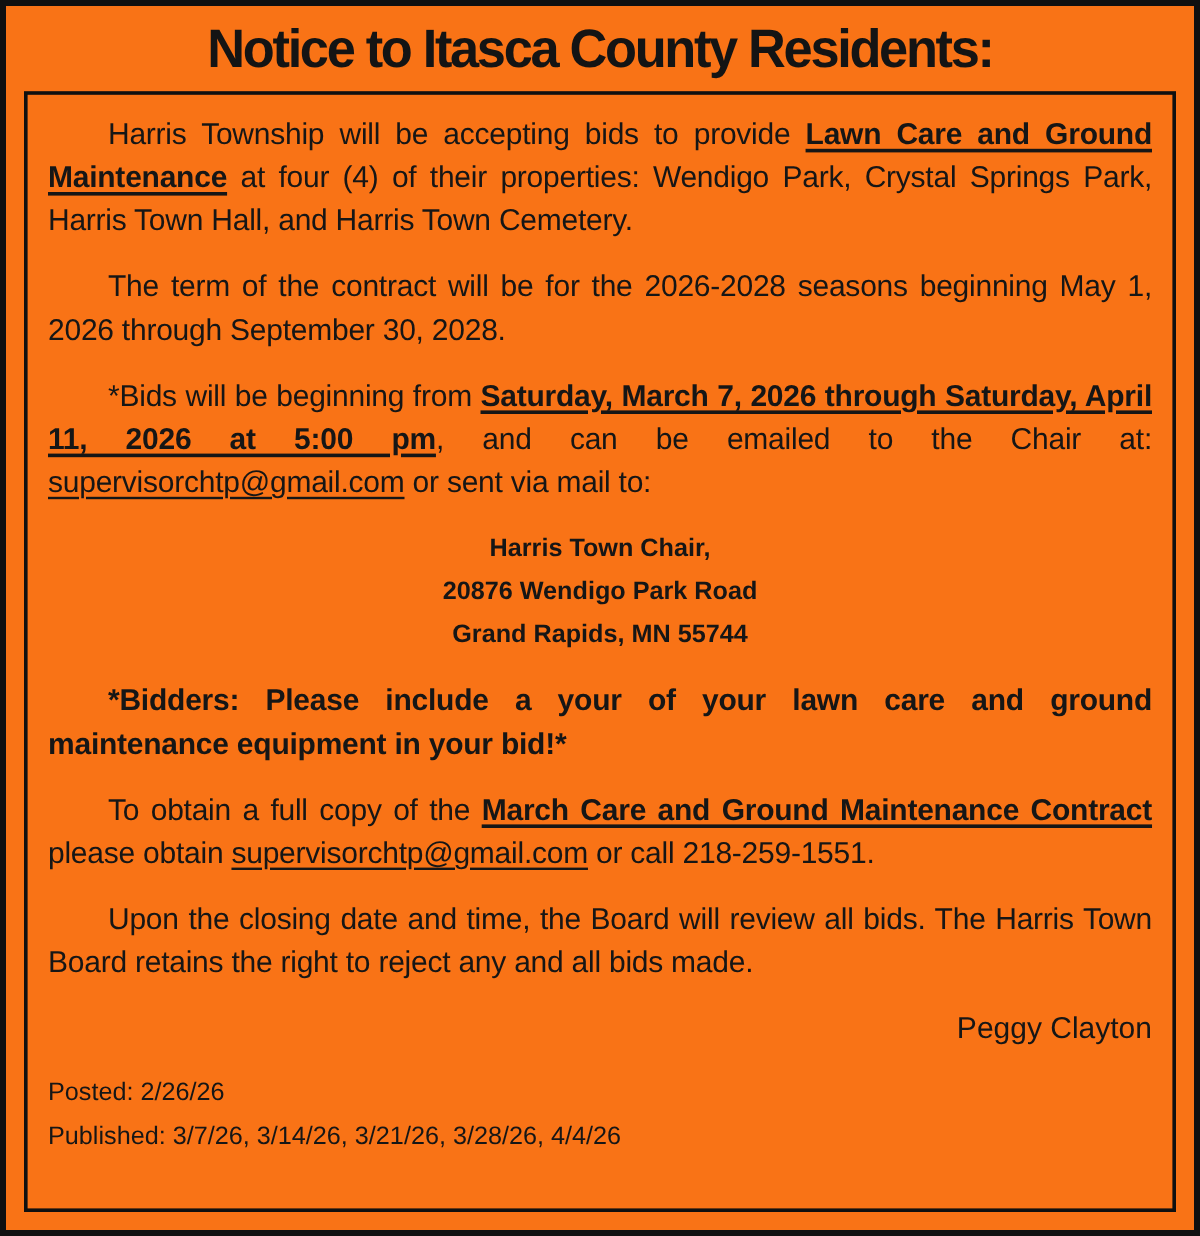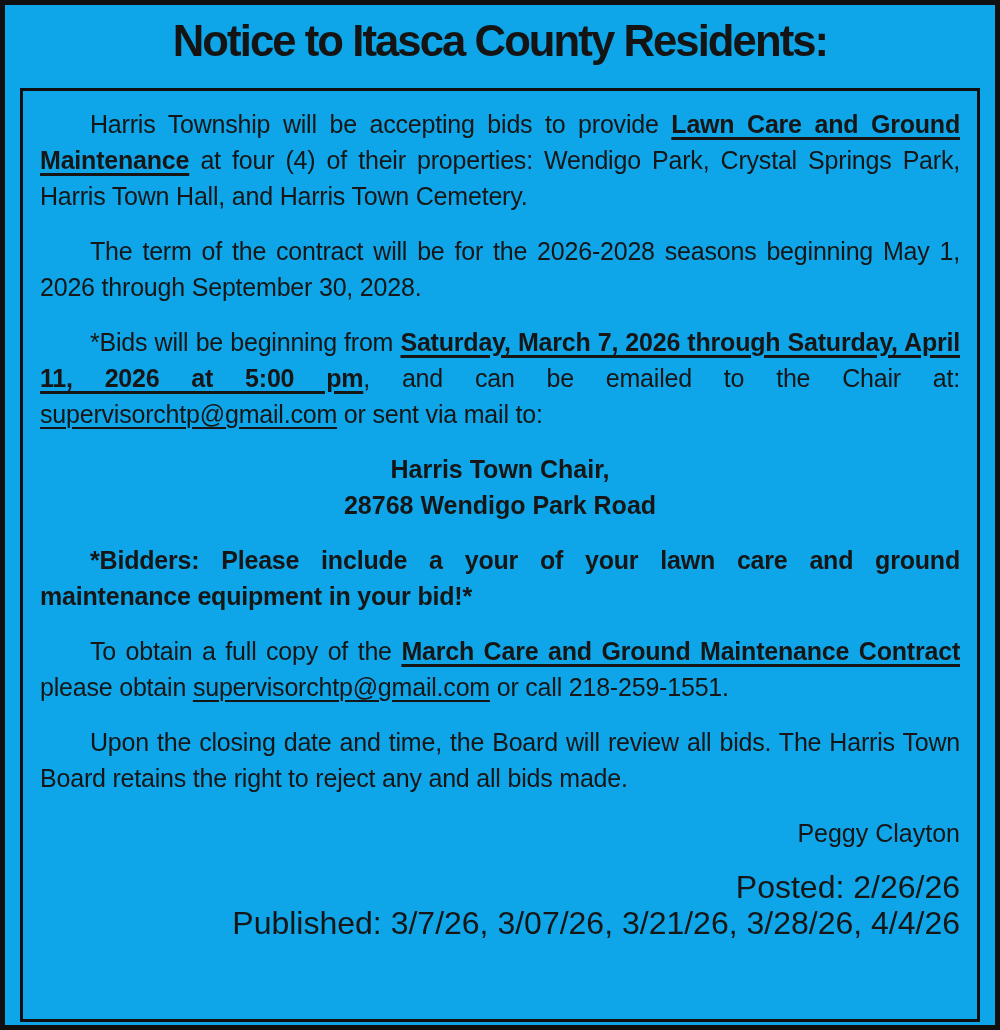--- a/index.html
+++ b/index.html
@@ -7,39 +7,39 @@
   body {
     width: 1000px;
     height: 1030px;
     font-family: "Liberation Sans", "DejaVu Sans", sans-serif;
     color: #161616;
     overflow: hidden;
   }
   .page {
     width: 1000px;
     height: 1030px;
-    background: #0ea5e9;
+    background: #f97316;
     border: 5px solid #101010;
     padding: 0 15px;
   }
   .title {
     text-align: center;
     font-size: 45px;
     font-weight: bold;
     letter-spacing: -2px;
     color: #141414;
     margin-top: 10px;
     line-height: 52px;
     height: 52px;
     transform: scaleX(0.97);
   }
   .inner-box {
     width: 960px;
     height: 934px;
-    margin: 21px auto 0 auto;
+    margin: 9px auto 0 auto;
     border: 3px solid #101010;
     padding: 15px 17px 10px 17px;
   }
   .para {
     font-size: 25px;
     line-height: 36px;
     text-align: justify;
     text-indent: 50px;
     margin-bottom: 19px;
     letter-spacing: -0.2px;
@@ -50,69 +50,70 @@
     text-decoration: underline;
     text-decoration-thickness: 2.5px;
     text-underline-offset: 4px;
   }
   .u {
     text-decoration: underline;
     text-decoration-thickness: 2px;
     text-underline-offset: 4px;
   }
   .address-block {
-    font-size: 25px;
+    font-size: 21px;
     line-height: 36px;
     font-weight: bold;
     text-align: center;
     margin-bottom: 19px;
   }
   .signature-block {
     font-size: 25px;
     line-height: 36px;
     width: fit-content;
     margin-left: auto;
     text-align: right;
     margin-bottom: 18px;
   }
   .footer-block {
-    font-size: 32px;
+    font-size: 21px;
     line-height: 36px;
-    text-align: right;
+    text-align: left;
   }
 </style>
 </head>
 <body>
 
 <div class="page">
 
   <h1 class="title">Notice to Itasca County Residents:</h1>
 
   <div class="inner-box">
 
     <p class="para"><span>Harris Township will be accepting bids to provide </span><span class="bu">Lawn Care and Ground Maintenance</span><span> at four (4) of their properties: Wendigo Park, Crystal Springs Park, Harris Town Hall, and Harris Town Cemetery.</span></p>
 
     <p class="para">The term of the contract will be for the 2026-2028 seasons beginning May 1, 2026 through September 30, 2028.</p>
 
     <p class="para"><span>*Bids will be beginning from </span><span class="bu">Saturday, March 7, 2026 through Saturday, April 11, 2026 at 5:00 pm</span><span>, and can be emailed to the Chair at: </span><span class="u">supervisorchtp@gmail.com</span><span> or sent via mail to:</span></p>
 
     <div class="address-block">
       <div>Harris Town Chair,</div>
-      <div>28768 Wendigo Park Road</div>
+      <div>20876 Wendigo Park Road</div>
+      <div>Grand Rapids, MN 55744</div>
     </div>
 
     <p class="para bold">*Bidders: Please include a your of your lawn care and ground maintenance equipment in your bid!*</p>
 
     <p class="para"><span>To obtain a full copy of the </span><span class="bu">March Care and Ground Maintenance Contract</span><span> please obtain </span><span class="u">supervisorchtp@gmail.com</span><span> or call 218-259-1551.</span></p>
 
     <p class="para">Upon the closing date and time, the Board will review all bids. The Harris Town Board retains the right to reject any and all bids made.</p>
 
     <div class="signature-block">
       <div>Peggy Clayton</div>
     </div>
 
     <div class="footer-block">
       <div>Posted: 2/26/26</div>
-      <div>Published: 3/7/26, 3/07/26, 3/21/26, 3/28/26, 4/4/26</div>
+      <div>Published: 3/7/26, 3/14/26, 3/21/26, 3/28/26, 4/4/26</div>
     </div>
 
   </div>
 </div>
 
 </body></html>

